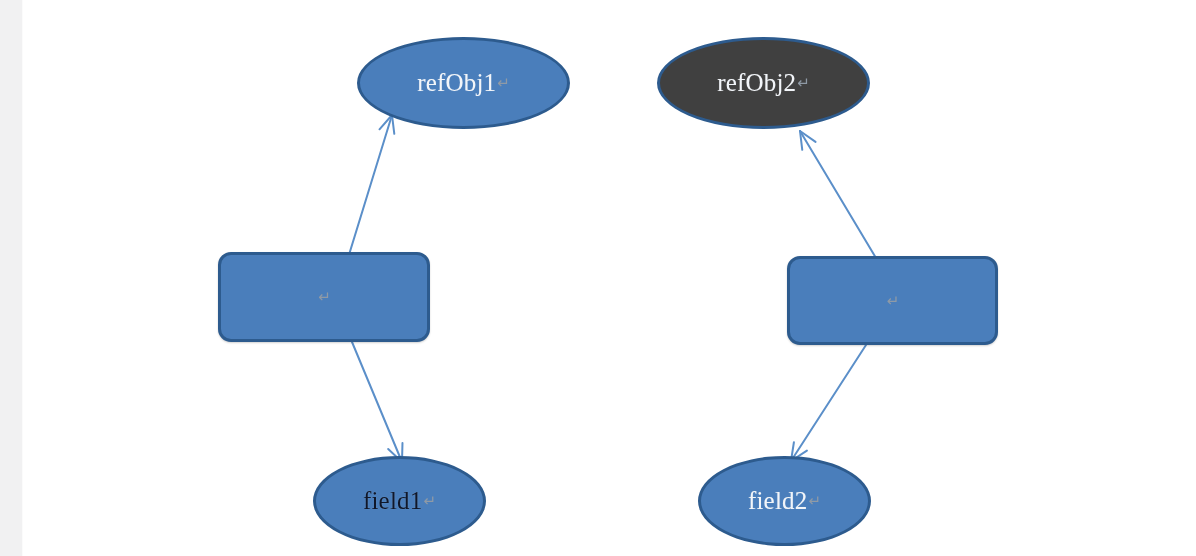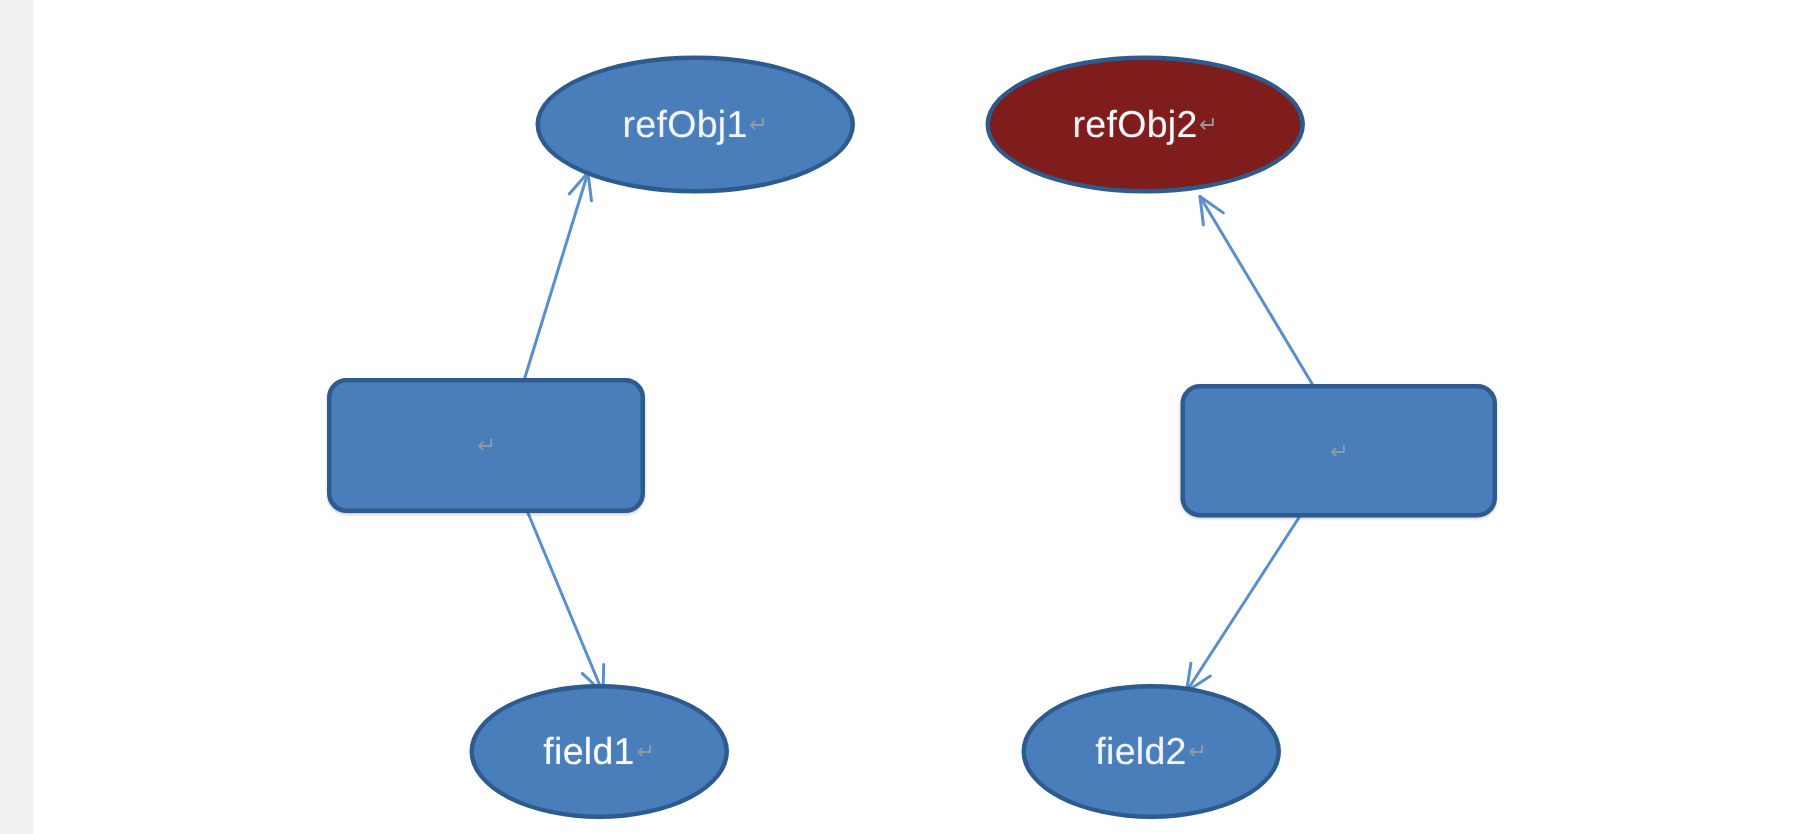--- a/index.html
+++ b/index.html
@@ -10,20 +10,21 @@
   }
   body {
     font-family: "Liberation Sans", sans-serif;
   }
   #canvas {
     position: relative;
     width: 1196px;
     height: 556px;
     background: #ffffff;
     overflow: hidden;
+    font-family: Liberation Serif, serif;
   }
   
   #left-gutter {
     position: absolute;
     left: 0;
     top: 0;
     width: 22px;
     height: 100%;
     background: #f1f1f2;
   }
@@ -108,33 +109,33 @@
         <line x1="791" y1="461" x2="793.9134588300439" y2="442.2247035270907" stroke="#5b8fc9" stroke-width="2" stroke-linecap="round"></line>
         <line x1="791" y1="461" x2="806.9255208076383" y2="450.6376746332941" stroke="#5b8fc9" stroke-width="2" stroke-linecap="round"></line>
       </g>
     </svg>
 
   <div id="node-layer">
       <div class="node ellipse" style="left: 357px; top: 37px; width: 213px; height: 92px; background: rgb(74, 126, 187); border-color: rgb(45, 91, 142);">
         <span class="node-label" style="color: rgb(242, 245, 249);">refObj1</span>
         <span class="pilcrow" style="color: rgb(143, 154, 166);">↵</span>
       </div>
-      <div class="node ellipse" style="left: 657px; top: 37px; width: 213px; height: 92px; background: #7f1d1d; border-color: rgb(45, 91, 142);">
+      <div class="node ellipse" style="left: 657px; top: 37px; width: 213px; height: 92px; background: #404040; border-color: rgb(45, 91, 142);">
         <span class="node-label" style="color: rgb(242, 245, 249);">refObj2</span>
         <span class="pilcrow" style="color: rgb(143, 154, 166);">↵</span>
       </div>
       <div class="node rounded-rect" style="left: 218px; top: 252px; width: 212px; height: 90px; background: rgb(74, 126, 187); border-color: rgb(45, 91, 142);">
         <span class="pilcrow" style="color: rgb(143, 154, 166);">↵</span>
       </div>
       <div class="node rounded-rect" style="left: 787px; top: 256px; width: 211px; height: 89px; background: rgb(74, 126, 187); border-color: rgb(45, 91, 142);">
         <span class="pilcrow" style="color: rgb(143, 154, 166);">↵</span>
       </div>
       <div class="node ellipse" style="left: 313px; top: 456px; width: 173px; height: 90px; background: rgb(74, 126, 187); border-color: rgb(45, 91, 142);">
-        <span class="node-label" style="color: #ffffff;">field1</span>
+        <span class="node-label" style="color: #0f172a;">field1</span>
         <span class="pilcrow" style="color: rgb(143, 154, 166);">↵</span>
       </div>
-      <div class="node ellipse" style="left: 681px; top: 456px; width: 173px; height: 90px; background: rgb(74, 126, 187); border-color: rgb(45, 91, 142);">
+      <div class="node ellipse" style="left: 698px; top: 456px; width: 173px; height: 90px; background: rgb(74, 126, 187); border-color: rgb(45, 91, 142);">
         <span class="node-label" style="color: rgb(242, 245, 249);">field2</span>
         <span class="pilcrow" style="color: rgb(143, 154, 166);">↵</span>
       </div>
     </div>
 
 </div>
 
 </body></html>

